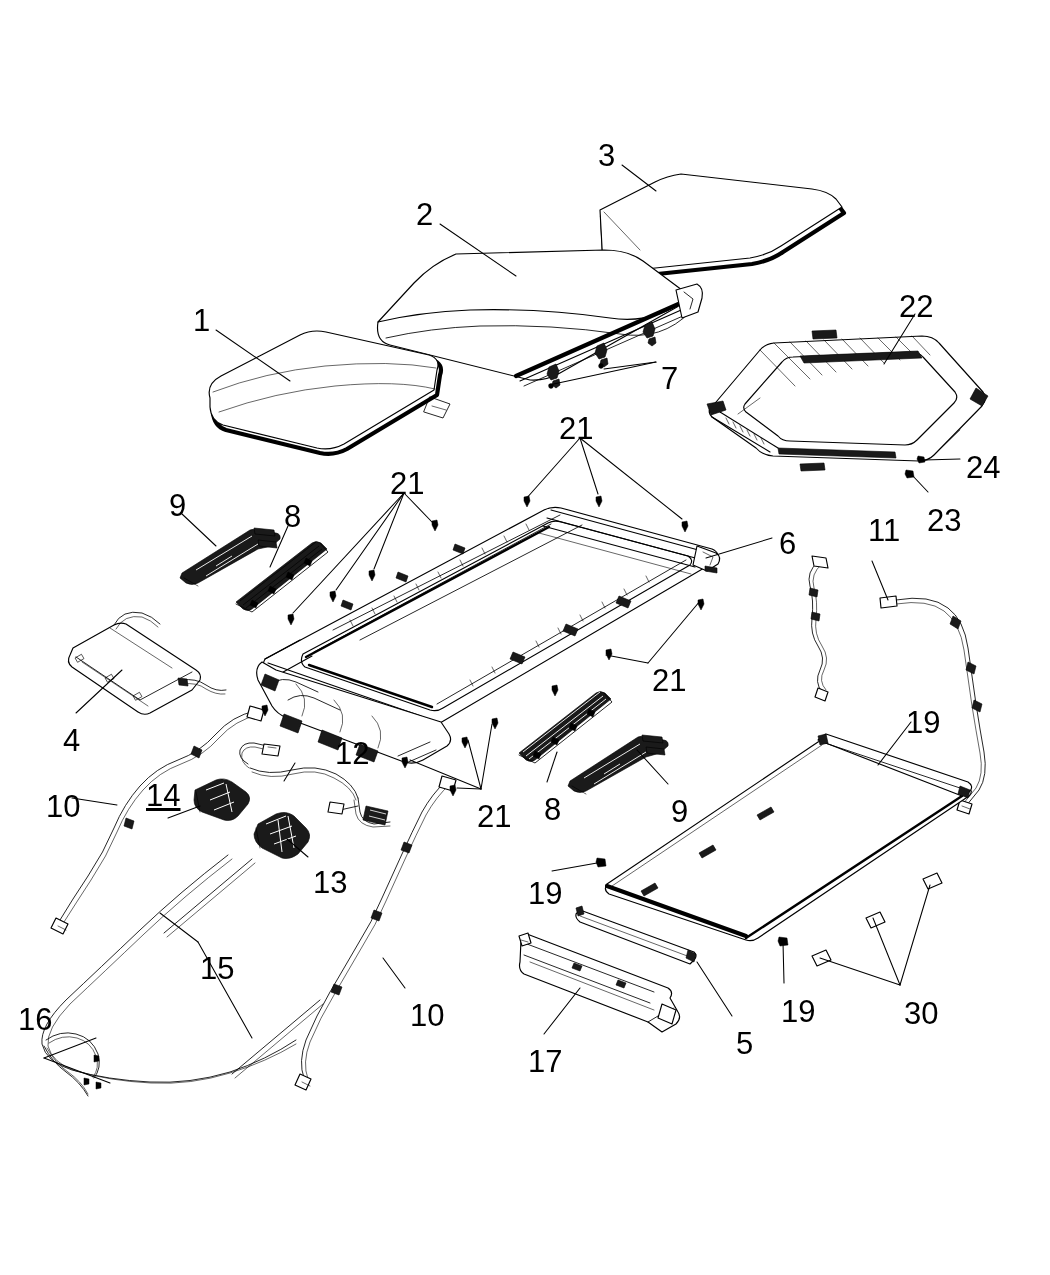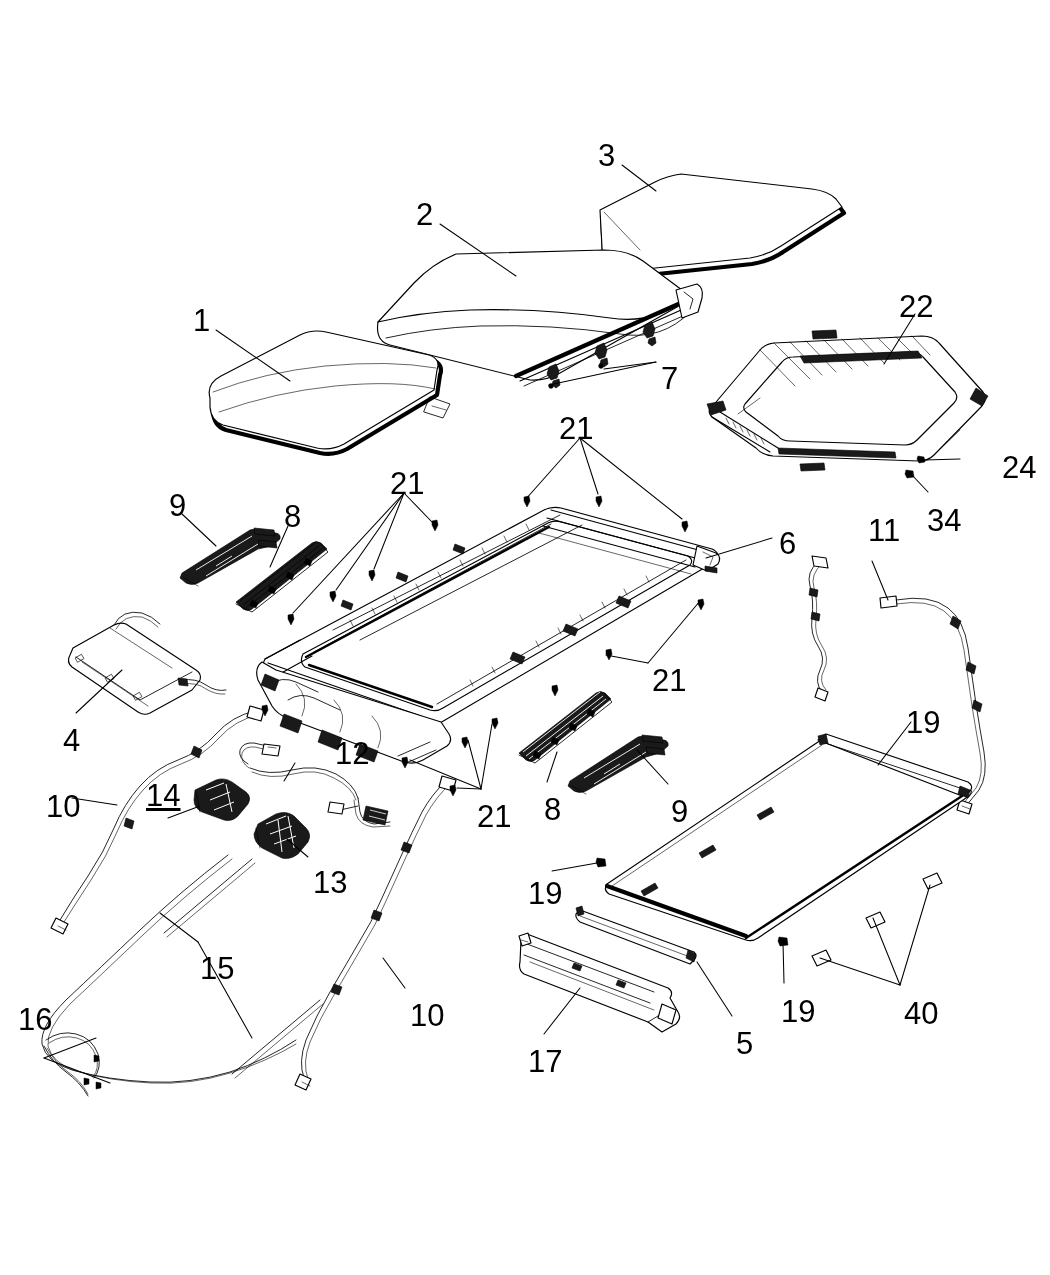--- a/index.html
+++ b/index.html
@@ -542,41 +542,41 @@
     </g>
 
   </svg>
 
   <div id="labels-layer">
       <div class="callout-label" style="left: 193px; top: 305px;">1</div>
       <div class="callout-label" style="left: 416px; top: 199px;">2</div>
       <div class="callout-label" style="left: 598px; top: 140px;">3</div>
       <div class="callout-label" style="left: 661px; top: 363px;">7</div>
       <div class="callout-label" style="left: 899px; top: 291px;">22</div>
-      <div class="callout-label" style="left: 966px; top: 452px; margin-left: 36px;">24</div>
-      <div class="callout-label" style="left: 927px; top: 505px;">34</div>
+      <div class="callout-label" style="left: 966px; top: 452px;">24</div>
+      <div class="callout-label" style="left: 927px; top: 505px;">23</div>
       <div class="callout-label" style="left: 559px; top: 413px;">21</div>
       <div class="callout-label" style="left: 169px; top: 490px;">9</div>
       <div class="callout-label" style="left: 284px; top: 501px;">8</div>
       <div class="callout-label" style="left: 390px; top: 468px;">21</div>
       <div class="callout-label" style="left: 779px; top: 528px;">6</div>
       <div class="callout-label" style="left: 868px; top: 515px;">11</div>
       <div class="callout-label" style="left: 63px; top: 725px;">4</div>
       <div class="callout-label" style="left: 652px; top: 665px;">21</div>
       <div class="callout-label" style="left: 906px; top: 707px;">19</div>
       <div class="callout-label" style="left: 46px; top: 791px;">10</div>
       <div class="callout-label" style="left: 146px; top: 780px; text-decoration: underline;">14</div>
       <div class="callout-label" style="left: 291px; top: 738px; margin-left: 44px;">12</div>
       <div class="callout-label" style="left: 544px; top: 794px;">8</div>
       <div class="callout-label" style="left: 671px; top: 796px;">9</div>
       <div class="callout-label" style="left: 477px; top: 801px;">21</div>
       <div class="callout-label" style="left: 313px; top: 867px;">13</div>
       <div class="callout-label" style="left: 528px; top: 878px;">19</div>
       <div class="callout-label" style="left: 200px; top: 953px;">15</div>
       <div class="callout-label" style="left: 781px; top: 996px;">19</div>
-      <div class="callout-label" style="left: 904px; top: 998px;">40</div>
+      <div class="callout-label" style="left: 904px; top: 998px;">30</div>
       <div class="callout-label" style="left: 410px; top: 1000px;">10</div>
       <div class="callout-label" style="left: 736px; top: 1028px;">5</div>
       <div class="callout-label" style="left: 528px; top: 1046px; text-align: right;">17</div>
       <div class="callout-label" style="left: 18px; top: 1004px; text-align: center;">16</div>
     </div>
 
 </div>
 
 </body></html>

